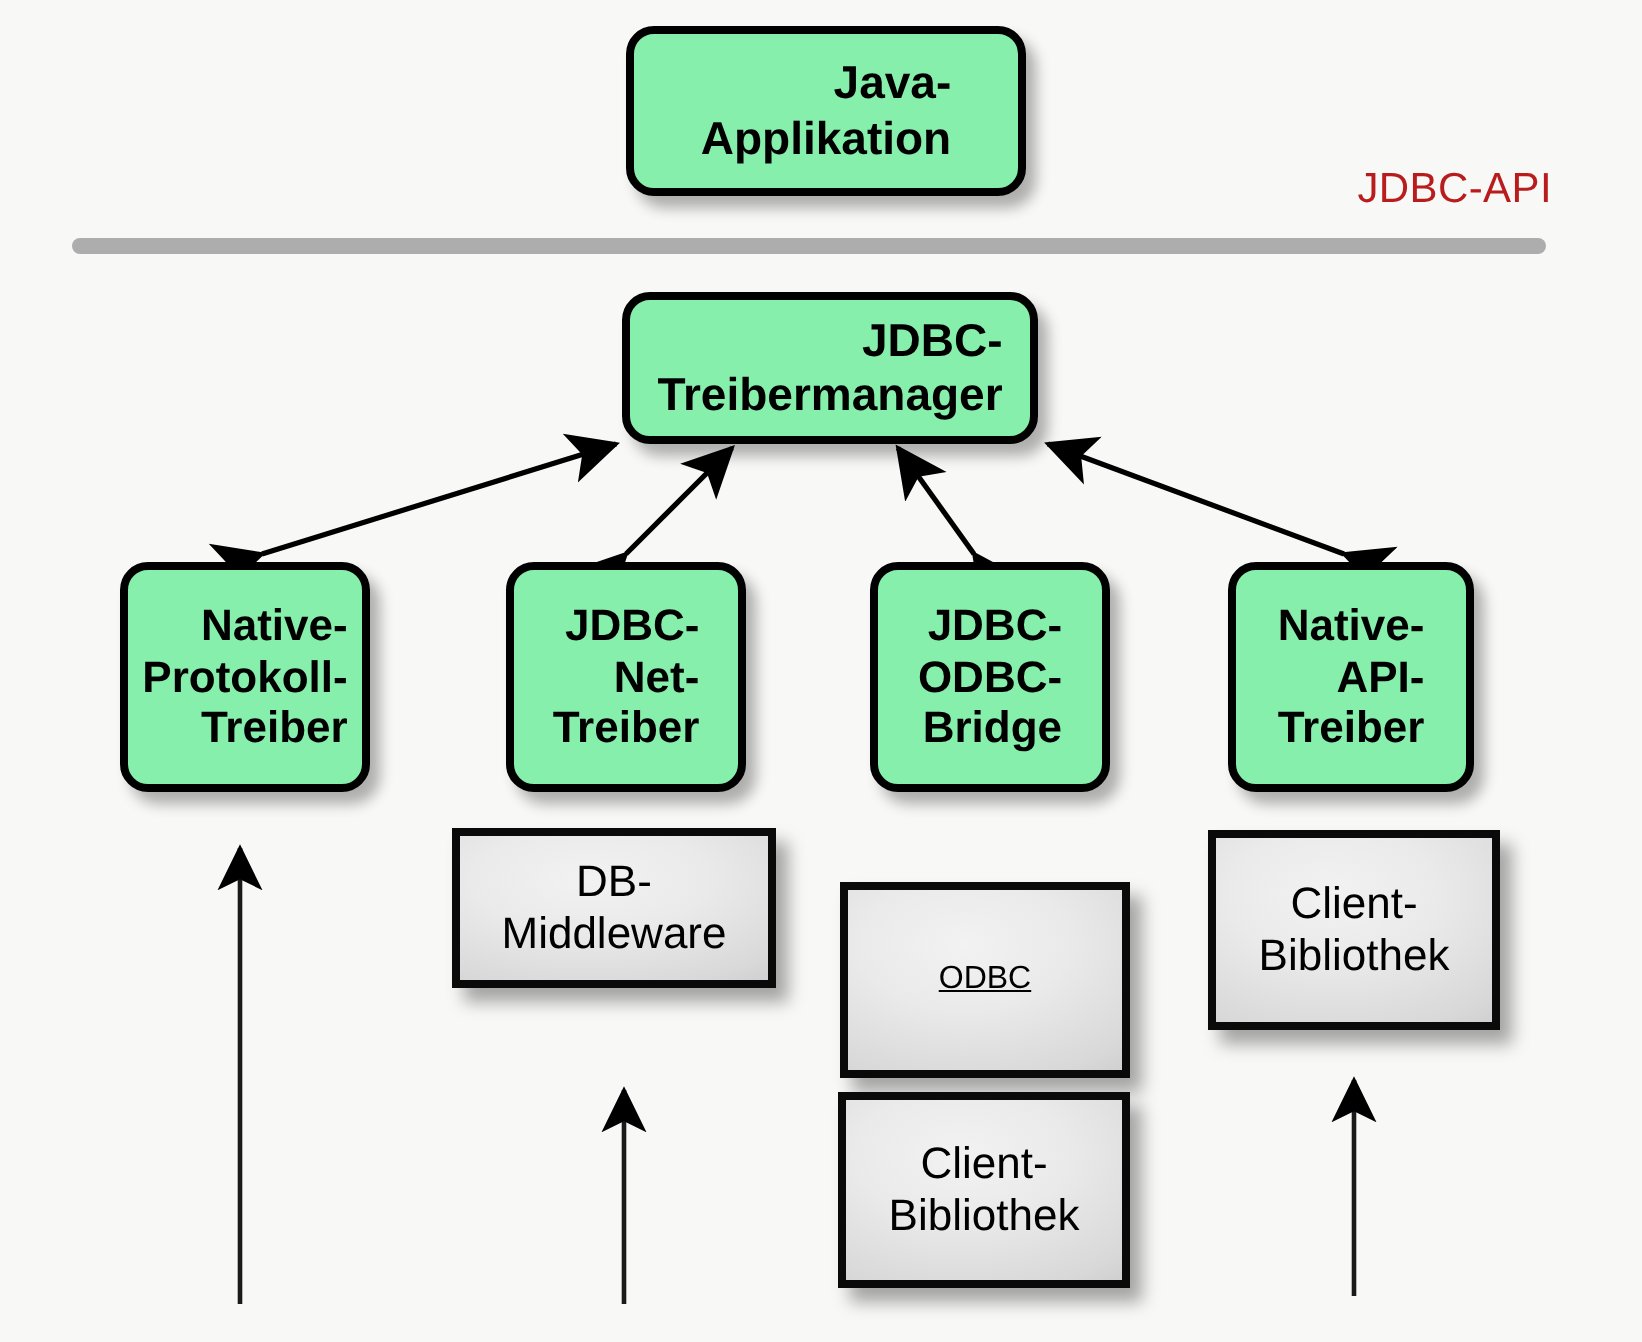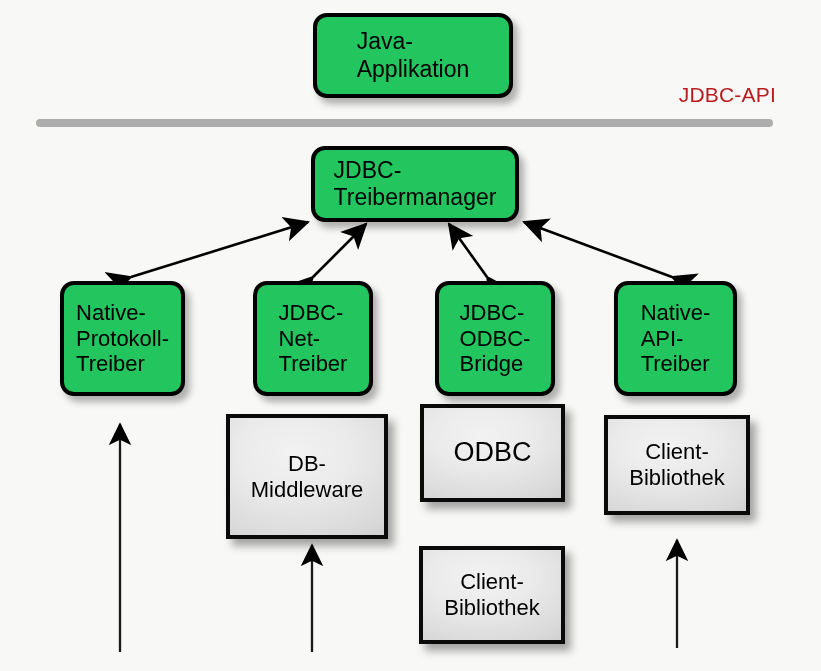--- a/index.html
+++ b/index.html
@@ -8,33 +8,34 @@
     background:#f8f8f7;
     font-family:"Liberation Sans", sans-serif;
     overflow:hidden;
     position:relative;
   }
   #stage{position:absolute;left:0;top:0;width:821px;height:671px;}
 
   
   .rbox{
     position:absolute;
-    background:#22c55e;
+    background:#86efac;
     border:4px solid #000000;
     border-radius:14px;
     box-sizing:border-box;
     display:flex;
     align-items:center;
     justify-content:center;
-    text-align:left;
+    text-align:right;
     color:#000;
     line-height:1.18;
     box-shadow:5px 6px 7px rgba(0,0,0,0.30);
     z-index:6;
     white-space:pre-line;
+    font-weight:bold;
   }
 
   
   .gbox{
     position:absolute;
     border:4px solid #0a0a0a;
     box-sizing:border-box;
     background:radial-gradient(ellipse 120% 115% at 42% 30%, #f2f2f2 0%, #eaeaea 32%, #d8d8d8 68%, #bdbdbd 100%);
     display:flex;
     align-items:center;
@@ -111,24 +112,24 @@
 Treiber</div>
 
   <div class="rbox" style="left:435px;top:281px;width:120px;height:115px;font-size:22px;">JDBC-
 ODBC-
 Bridge</div>
 
   <div class="rbox" style="left:614px;top:281px;width:123px;height:115px;font-size:22px;">Native-
 API-
 Treiber</div>
 
-  <div class="gbox" style="left:226px;top:414px;width:162px;height:125px;font-size:22px;">DB-
+  <div class="gbox" style="left:226px;top:414px;width:162px;height:80px;font-size:22px;">DB-
 Middleware</div>
 
-  <div class="gbox" style="left:420px;top:404px;width:145px;height:98px;font-size:27px;">ODBC</div>
+  <div class="gbox" style="left:420px;top:441px;width:145px;height:98px;font-size:16px;text-decoration:underline;">ODBC</div>
 
   <div class="gbox" style="left:604px;top:415px;width:146px;height:100px;font-size:22px;">Client-
 Bibliothek</div>
 
   <div class="gbox" style="left:419px;top:546px;width:146px;height:98px;font-size:22px;">Client-
 Bibliothek</div>
 
 </div>
 
 </body></html>

